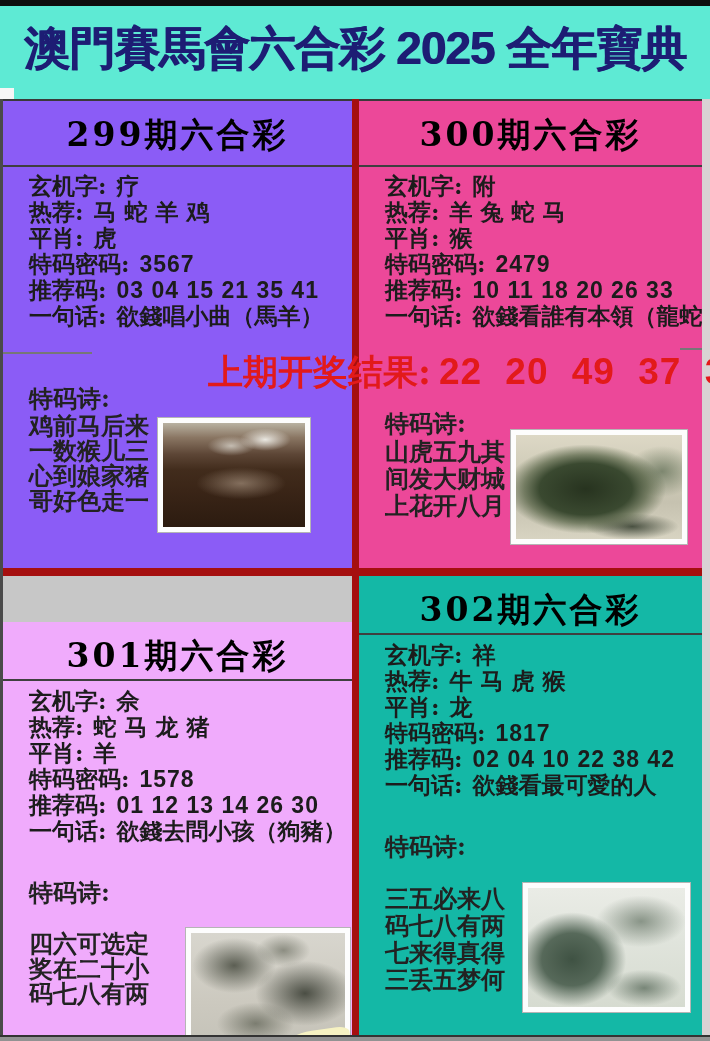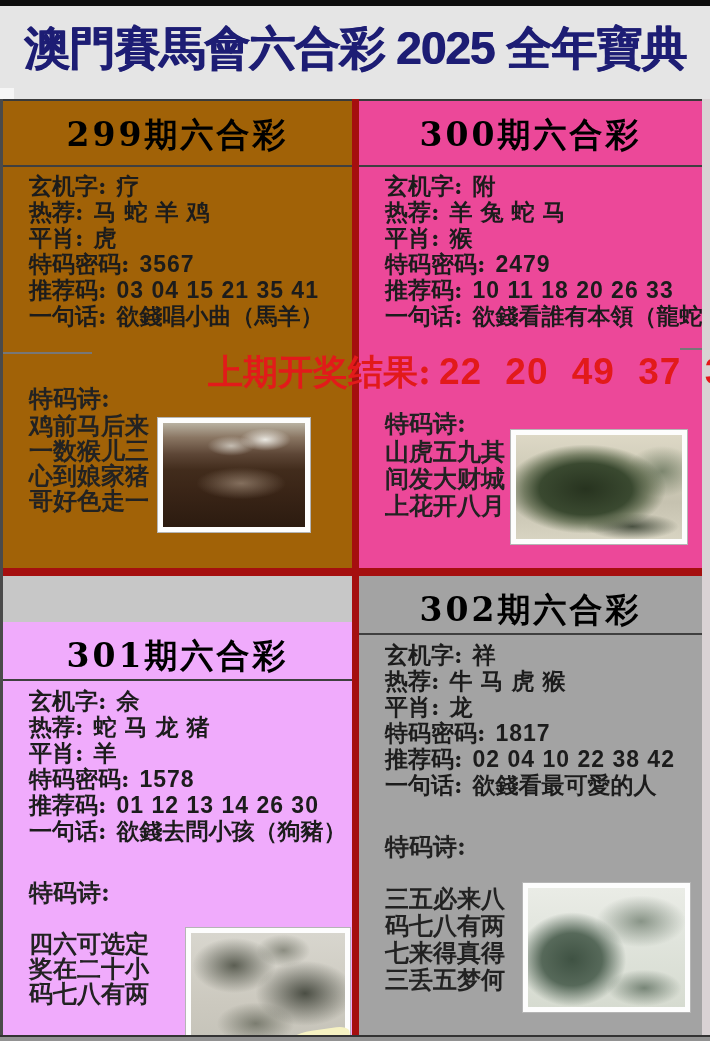--- a/index.html
+++ b/index.html
@@ -3,21 +3,21 @@
 <meta charset="utf-8">
 <style>
   html,body { margin:0; padding:0; background:#888; }
   .page {
     position:relative; width:710px; height:1041px; overflow:hidden;
     background:#c7c7c7; font-family:"DejaVu Serif", serif;
   }
   
   .top-strip { position:absolute; left:0; top:0; width:710px; height:6px; background:#0e0e0e; }
   .top-notch { position:absolute; left:538px; top:0; width:28px; height:13px; background:#0e0e0e; }
-  .header { position:absolute; left:0; top:6px; width:710px; height:93px; background:#e5e5e5; }
+  .header { position:absolute; left:0; top:6px; width:710px; height:93px; background:#5eead4; }
   .header-title {
     position:absolute; left:0; top:12px; width:710px; text-align:center;
     font-size:46px; font-weight:800; color:#1d1d74; letter-spacing:-1px;
     text-shadow:1px 0 0 #1d1d74;
     font-family:"Liberation Sans", sans-serif;
   }
   .white-sliver { position:absolute; left:0; top:88px; width:14px; height:11px; background:#f6f6f6; }
 
   
   .quad-topline { position:absolute; left:0; top:99px; width:702px; height:2px; background:#3a3a3a; }
@@ -124,21 +124,21 @@
 
   <div class="header">
     <div class="header-title">澳門賽馬會六合彩 2025 全年寶典</div>
   </div>
   <div class="white-sliver"></div>
 
   <div class="quad-topline"></div>
   <div class="left-border"></div>
   <div class="right-strip"></div>
 
-  <div class="panel panel-tl top-q" style="background: #a16207;">
+  <div class="panel panel-tl top-q" style="background: #8b5cf6;">
     <div class="ptitle">299期六合彩</div>
     <div class="tdivider"></div>
     <div class="info">
         <div class="irow"><span class="ilabel">玄机字:</span><span class="ivalue">疗</span></div>
         <div class="irow"><span class="ilabel">热荐:</span><span class="ivalue">马 蛇 羊 鸡</span></div>
         <div class="irow"><span class="ilabel">平肖:</span><span class="ivalue">虎</span></div>
         <div class="irow"><span class="ilabel">特码密码:</span><span class="ivalue num">3567</span></div>
         <div class="irow"><span class="ilabel">推荐码:</span><span class="ivalue num">03 04 15 21 35 41</span></div>
         <div class="irow"><span class="ilabel">一句话:</span><span class="ivalue">欲錢唱小曲（馬羊）</span></div>
       </div>
@@ -194,21 +194,21 @@
       <div class="poem-lines">
           <div class="pline">四六可选定</div>
           <div class="pline">奖在二十小</div>
           <div class="pline">码七八有两</div>
         </div>
     </div>
     <div class="pic"></div>
     <div class="wedge"></div>
   </div>
 
-  <div class="panel panel-br bot-q" style="background: #a3a3a3;">
+  <div class="panel panel-br bot-q" style="background: #14b8a6;">
     <div class="ptitle">302期六合彩</div>
     <div class="tdivider"></div>
     <div class="info">
         <div class="irow"><span class="ilabel">玄机字:</span><span class="ivalue">祥</span></div>
         <div class="irow"><span class="ilabel">热荐:</span><span class="ivalue">牛 马 虎 猴</span></div>
         <div class="irow"><span class="ilabel">平肖:</span><span class="ivalue">龙</span></div>
         <div class="irow"><span class="ilabel">特码密码:</span><span class="ivalue num">1817</span></div>
         <div class="irow"><span class="ilabel">推荐码:</span><span class="ivalue num">02 04 10 22 38 42</span></div>
         <div class="irow"><span class="ilabel">一句话:</span><span class="ivalue">欲錢看最可愛的人</span></div>
       </div>

